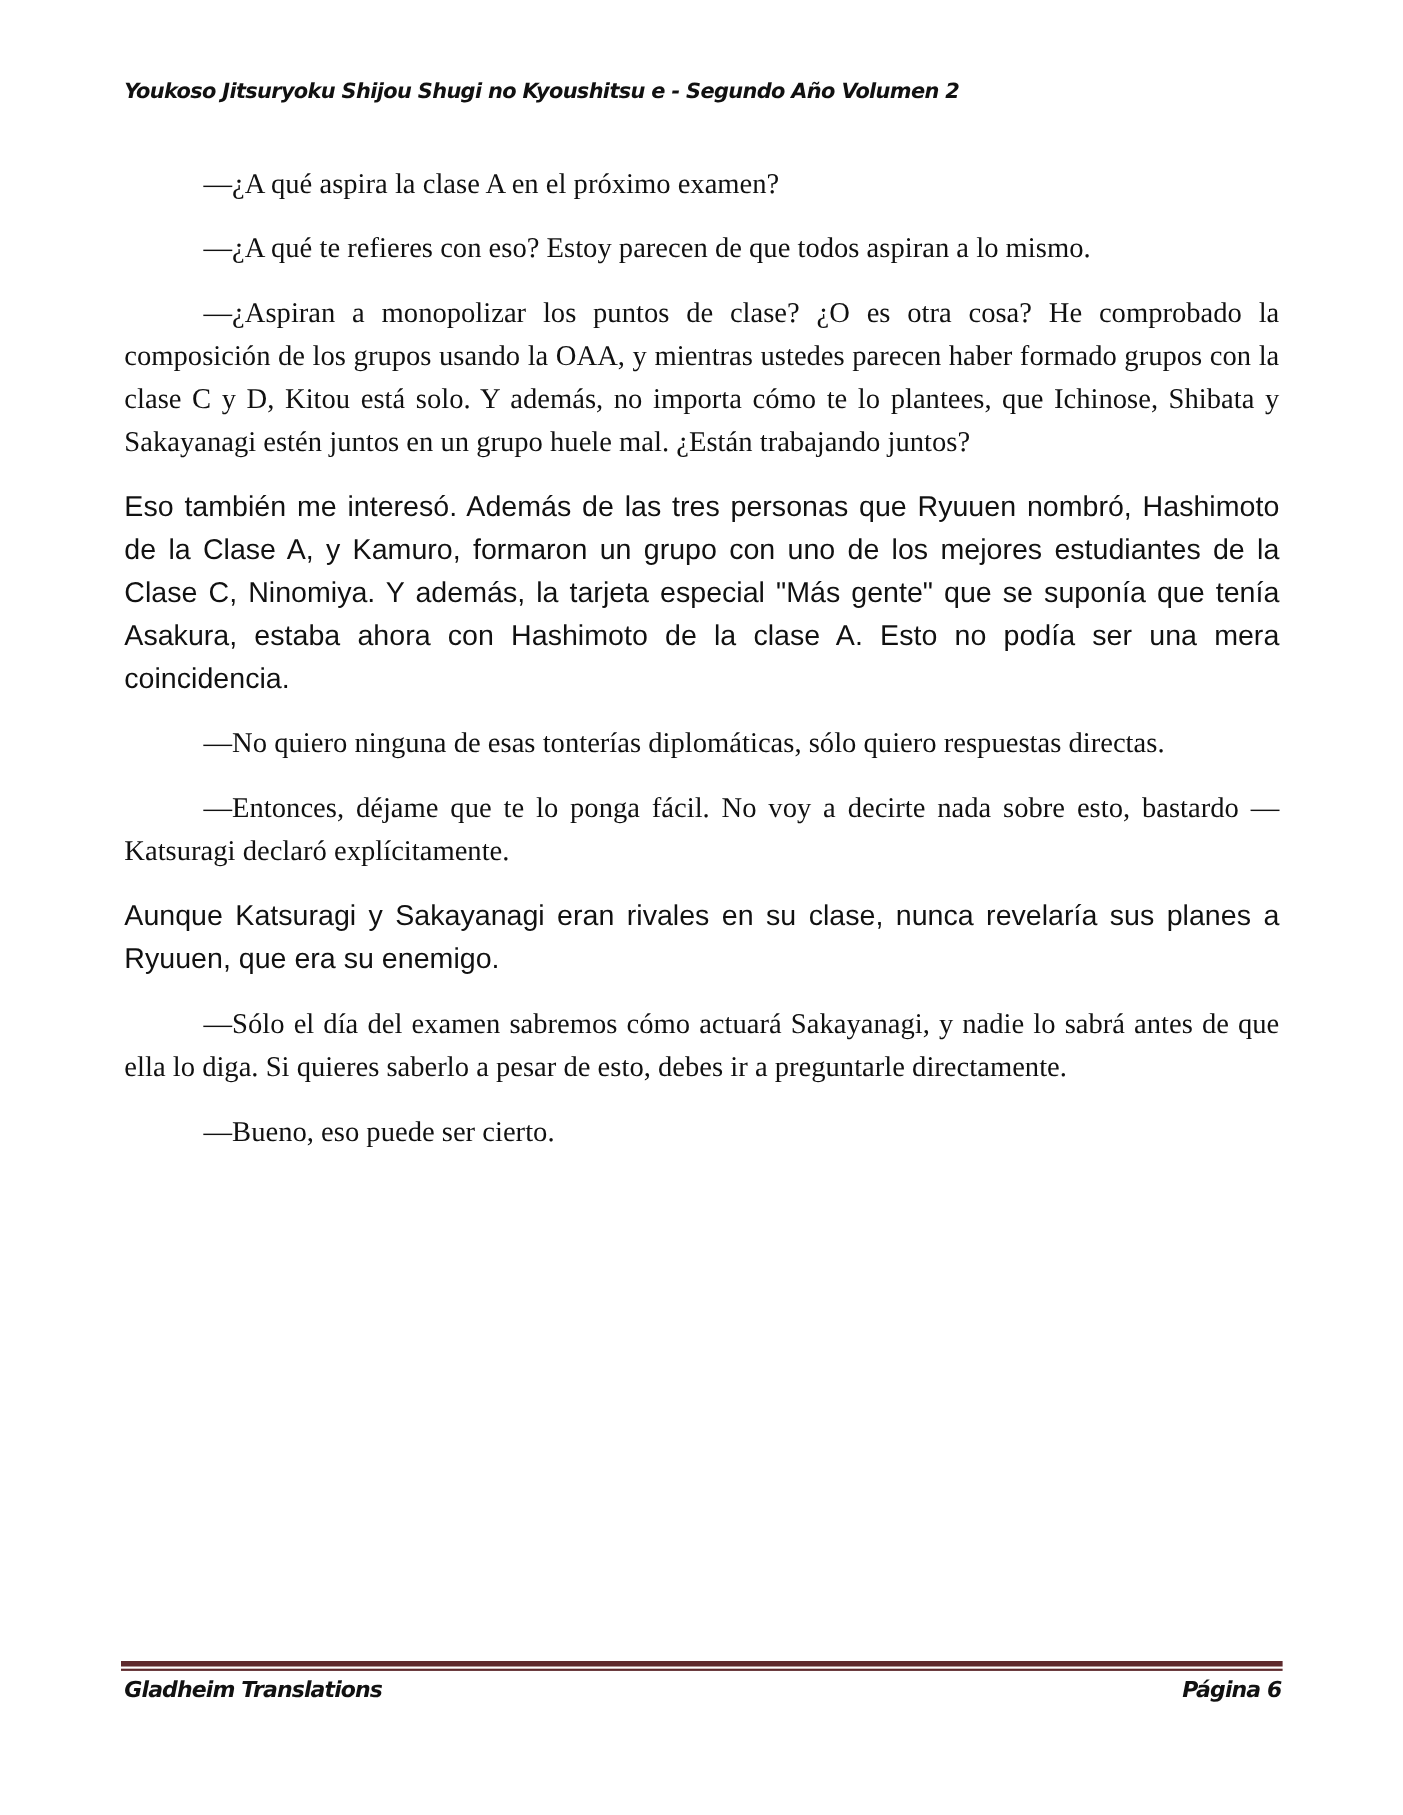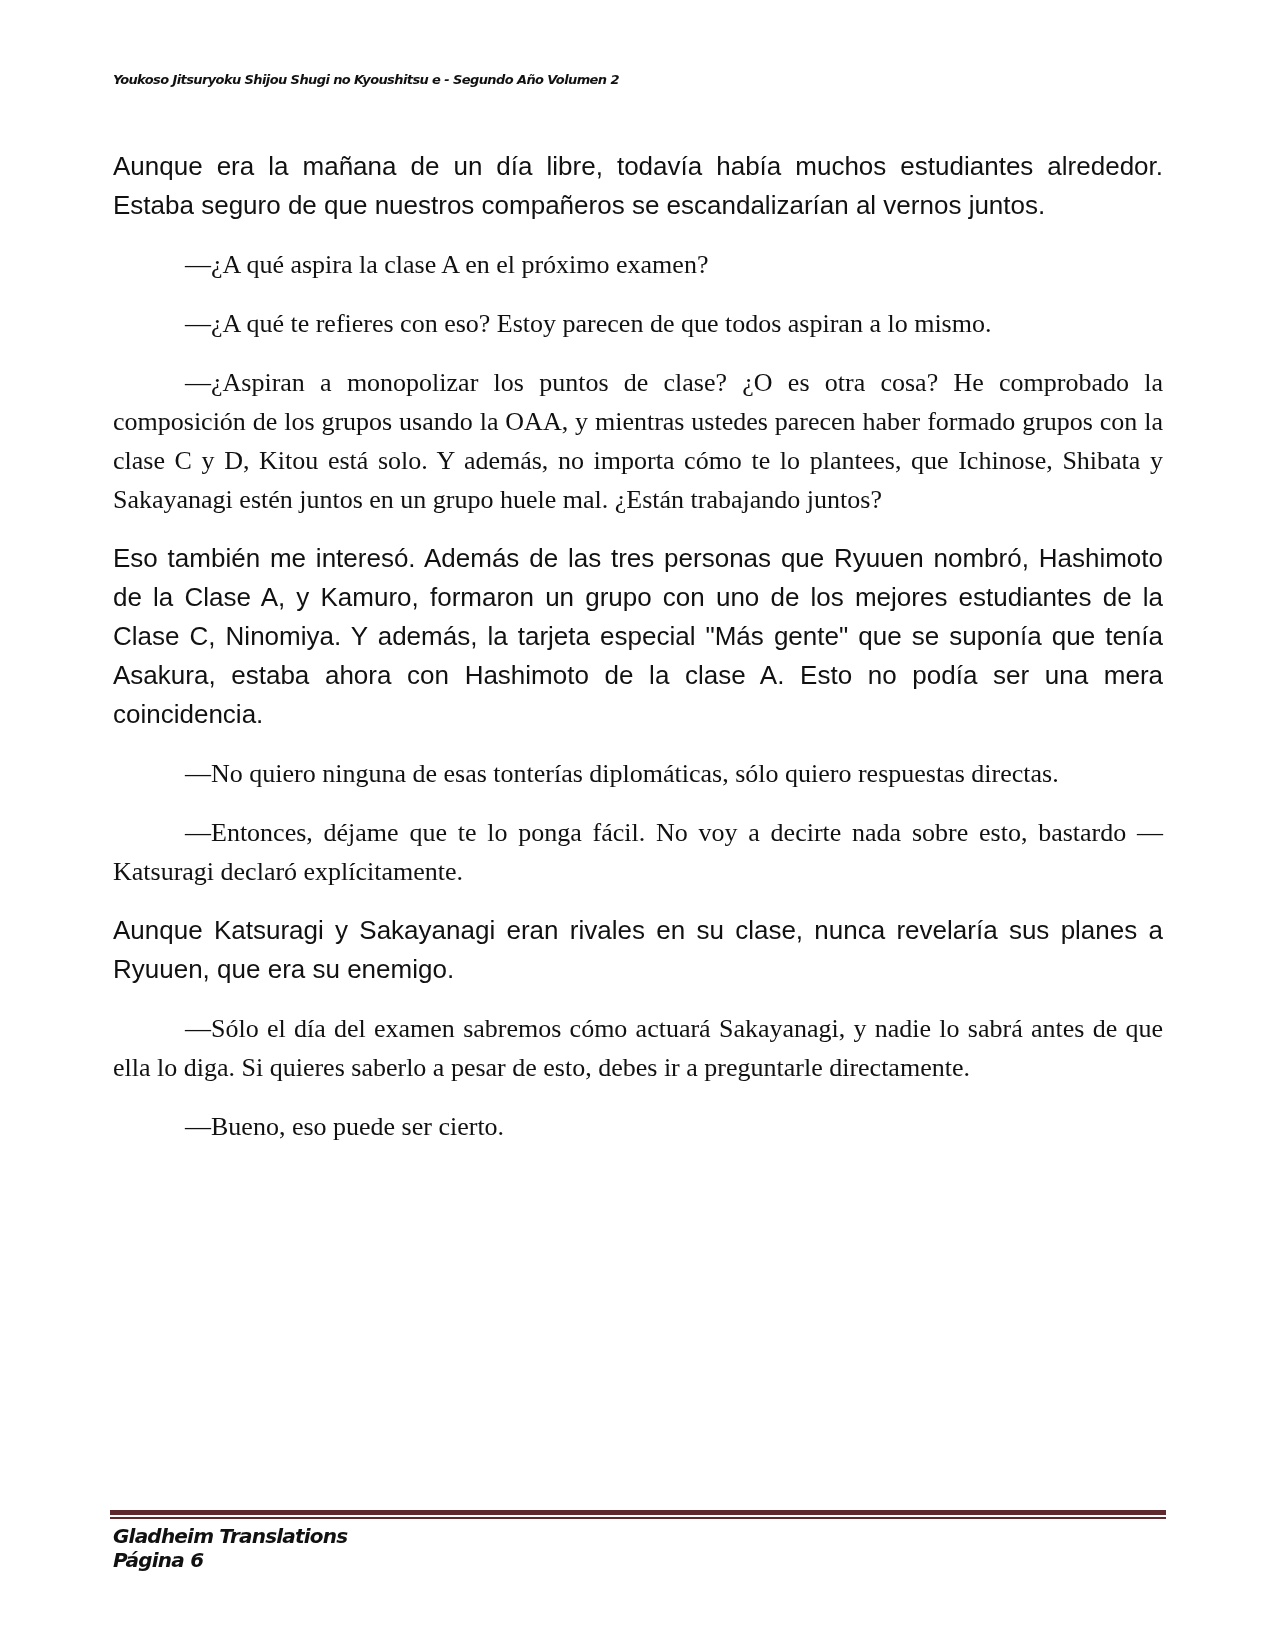--- a/index.html
+++ b/index.html
@@ -1,46 +1,45 @@
 <!DOCTYPE html>
 <html><head>
 <meta charset="utf-8">
 <style>
   html, body { margin: 0; padding: 0; background: #ffffff; }
   body { width: 1275px; height: 1650px; position: relative; overflow: hidden; color: #111; }
   .page-header {
     position: absolute; left: 113px; top: 72px; width: 1050px;
     font-family: "DejaVu Sans", sans-serif; font-weight: bold; font-style: italic;
-    font-size: 13px; letter-spacing: -0.6px; color: #111;
+    font-size: 19px; letter-spacing: -0.6px; color: #111;
   }
   .content {
     position: absolute; left: 113px; top: 147px; width: 1050px;
     font-family: "Liberation Sans", sans-serif; font-size: 26px; line-height: 39px; color: #111;
   }
   .para { margin: 0 0 20px 0; text-align: justify; }
   .para.indent { text-indent: 72px; font-family: Liberation Serif, serif; }
   .rule {
     position: absolute; left: 110px; top: 1510px; width: 1056px; height: 9px;
   }
   .rule .thick { position: absolute; left: 0; top: 0; width: 100%; height: 5px; background: #5e2a2d; }
   .rule .thin { position: absolute; left: 0; top: 7px; width: 100%; height: 2px; background: #5e2a2d; }
   .page-footer {
     position: absolute; left: 113px; top: 1524px; width: 1052px;
     display: flex; justify-content: space-between;
     font-family: "DejaVu Sans", sans-serif; font-weight: bold; font-style: italic;
-    font-size: 20px; letter-spacing: -0.8px; color: #111; flex-direction: column;
+    font-size: 20px; letter-spacing: -0.8px; color: #111;
   }
 </style>
 </head>
 <body>
 
 <div class="page-header">Youkoso Jitsuryoku Shijou Shugi no Kyoushitsu e - Segundo Año Volumen 2</div>
 
 <div class="content">
-  <p class="para">Aunque era la mañana de un día libre, todavía había muchos estudiantes alrededor. Estaba seguro de que nuestros compañeros se escandalizarían al vernos juntos.</p>
   <p class="para indent">—¿A qué aspira la clase A en el próximo examen?</p>
   <p class="para indent">—¿A qué te refieres con eso? Estoy parecen de que todos aspiran a lo mismo.</p>
   <p class="para indent">—¿Aspiran a monopolizar los puntos de clase? ¿O es otra cosa? He comprobado la composición de los grupos usando la OAA, y mientras ustedes parecen haber formado grupos con la clase C y D, Kitou está solo. Y además, no importa cómo te lo plantees, que Ichinose, Shibata y Sakayanagi estén juntos en un grupo huele mal. ¿Están trabajando juntos?</p>
   <p class="para">Eso también me interesó. Además de las tres personas que Ryuuen nombró, Hashimoto de la Clase A, y Kamuro, formaron un grupo con uno de los mejores estudiantes de la Clase C, Ninomiya. Y además, la tarjeta especial "Más gente" que se suponía que tenía Asakura, estaba ahora con Hashimoto de la clase A. Esto no podía ser una mera coincidencia.</p>
   <p class="para indent">—No quiero ninguna de esas tonterías diplomáticas, sólo quiero respuestas directas.</p>
   <p class="para indent">—Entonces, déjame que te lo ponga fácil. No voy a decirte nada sobre esto, bastardo —Katsuragi declaró explícitamente.</p>
   <p class="para">Aunque Katsuragi y Sakayanagi eran rivales en su clase, nunca revelaría sus planes a Ryuuen, que era su enemigo.</p>
   <p class="para indent">—Sólo el día del examen sabremos cómo actuará Sakayanagi, y nadie lo sabrá antes de que ella lo diga. Si quieres saberlo a pesar de esto, debes ir a preguntarle directamente.</p>
   <p class="para indent">—Bueno, eso puede ser cierto.</p>
 </div>

